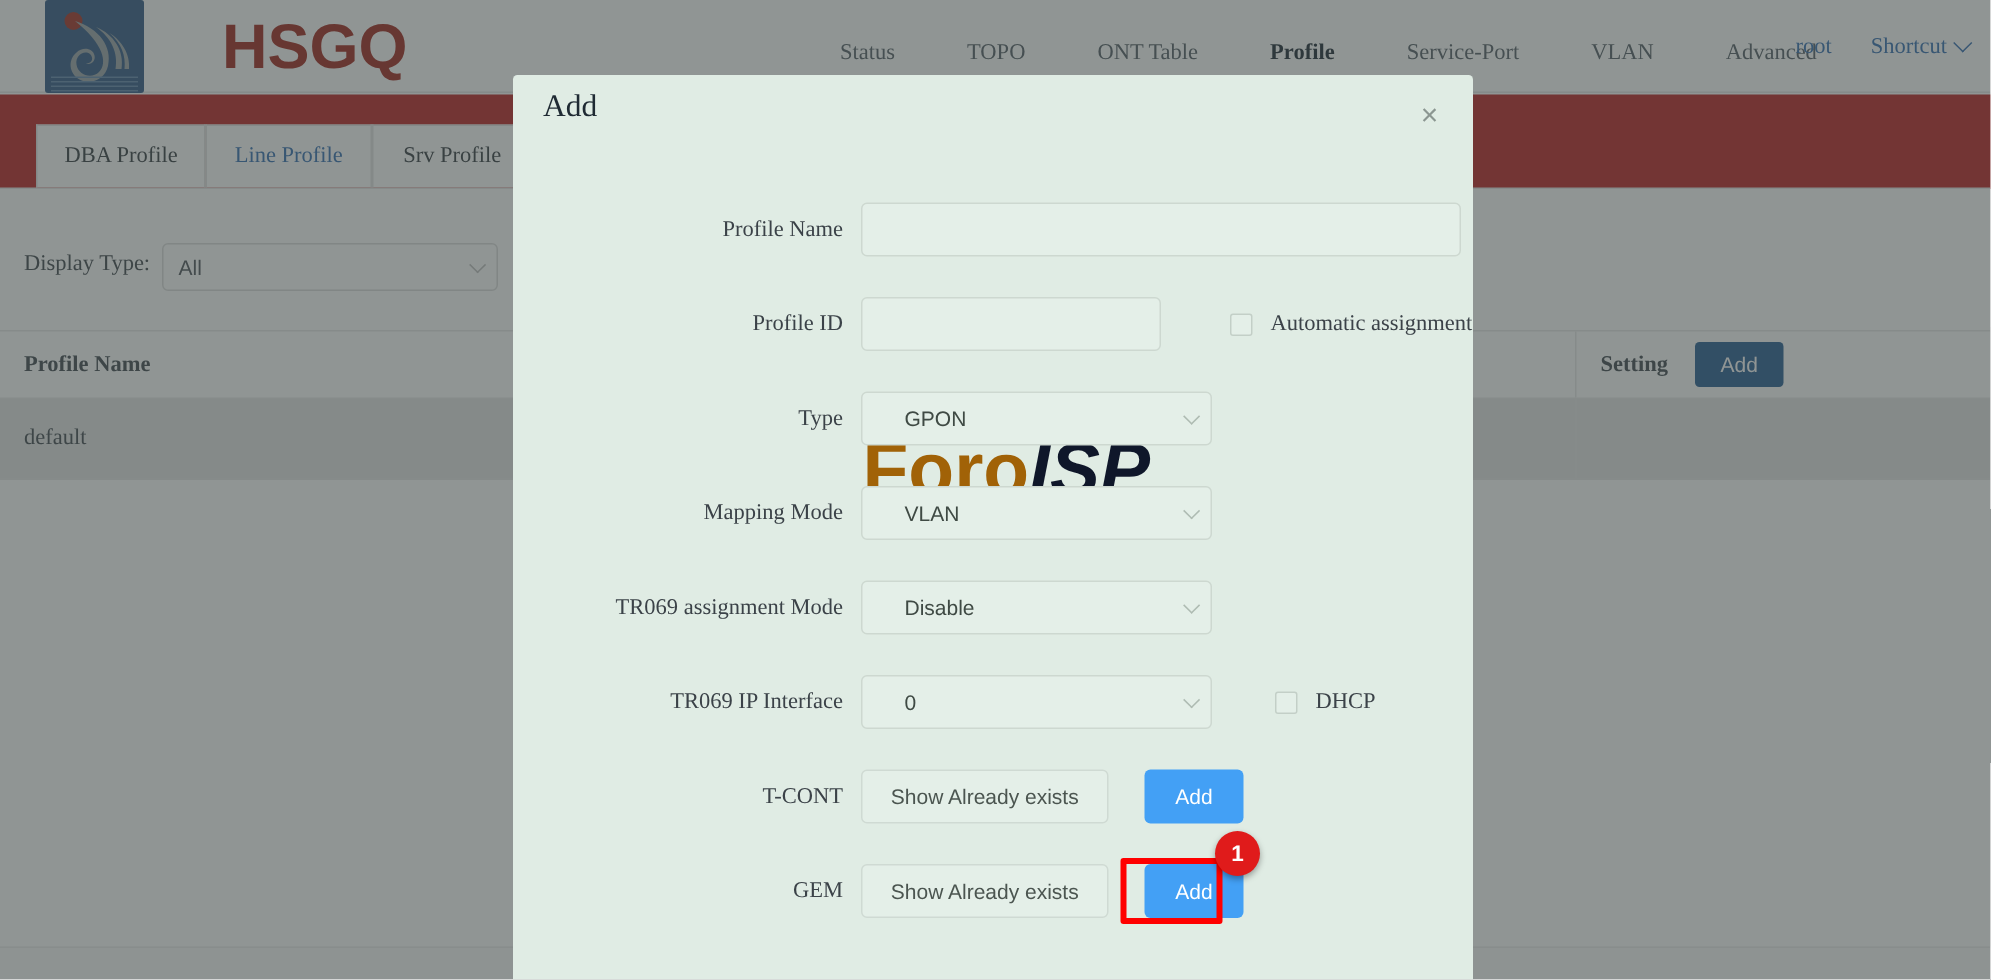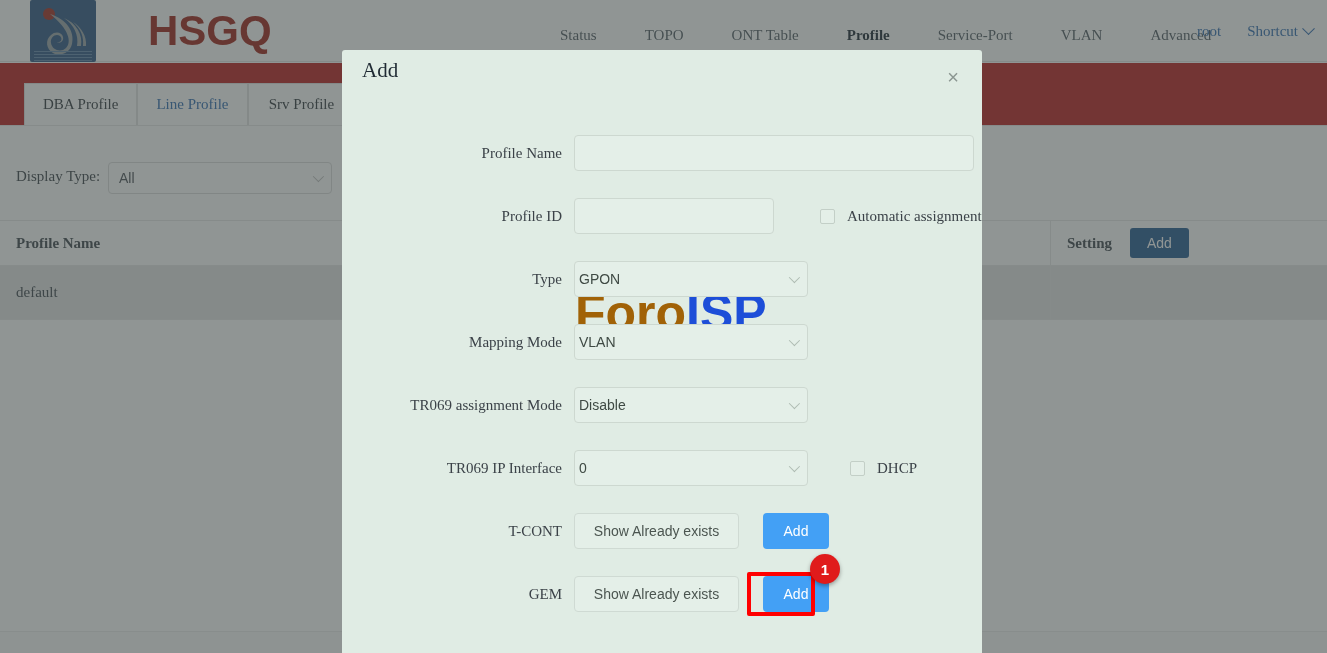--- a/index.html
+++ b/index.html
@@ -101,35 +101,35 @@
   .modal-title { position: absolute; left: 362px; top: 58px; font-size: 21px; color: #1f2a33; }
   .modal-close { position: absolute; left: 940px; top: 64px; width: 26px; height: 26px;
     display: flex; align-items: center; justify-content: center; color: #8b9691; font-size: 20px; cursor: pointer;
     font-family: "Liberation Sans", sans-serif; }
 
   .watermark {
     position: absolute; left: 575px; top: 288px; pointer-events: none; user-select: none;
     font-family: "Liberation Sans", sans-serif; font-weight: bold; font-size: 50px; line-height: 1;
   }
   .wm-foro { color: #a16207; }
-  .wm-isp { color: #1d4ed8; }
+  .wm-isp { color: #0f172a; font-style: italic; }
   .wm-arcs { position: absolute; left: 94px; top: -22px; }
 
   
   .frow { position: absolute; display: flex; align-items: center; }
   .flabel { font-size: 15px; color: #3b4248; text-align: right; }
   .finput {
     border: 1px solid #cdd8d0; border-radius: 4px; background: #e4efe8;
     font-family: "Liberation Sans", sans-serif; font-size: 14px; color: #3f4a44;
     display: flex; align-items: center; padding: 0 12px;
   }
   .fselect {
     border: 1px solid #cdd8d0; border-radius: 4px; background: #e4efe8;
     font-family: "Liberation Sans", sans-serif; font-size: 14px; color: #3f4a44;
-    display: flex; align-items: center; padding: 0 4px; position: relative;
+    display: flex; align-items: center; padding: 0 28px; position: relative;
   }
   .fselect .sel-chev { border-right-color: #aebbb2; border-bottom-color: #aebbb2; }
   .cbox { width: 15px; height: 15px; border: 1px solid #c3cfc7; border-radius: 2px; background: #e4efe8; }
   .cbox-label { font-size: 15px; color: #3b4248; margin-left: 12px; }
 
   .btn-ghost {
     border: 1px solid #cfdad3; border-radius: 4px; background: #e4efe8;
     font-family: "Liberation Sans", sans-serif; font-size: 14px; color: #4b5550;
     display: flex; align-items: center; justify-content: center; cursor: pointer;
   }

